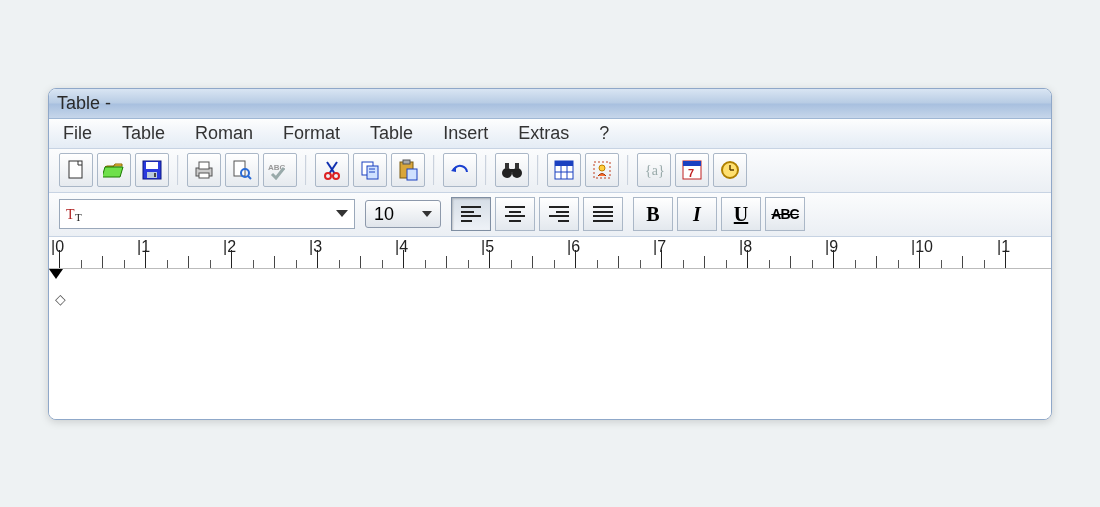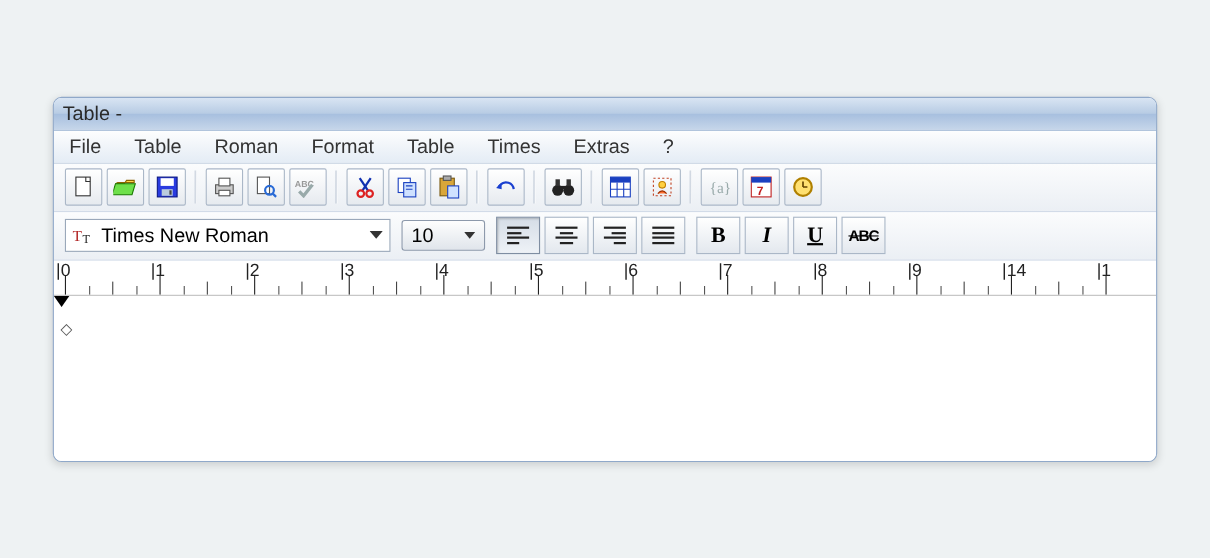--- a/index.html
+++ b/index.html
@@ -214,21 +214,21 @@
   <div class="titlebar">
     <span>Table -</span>
   </div>
 
   <div class="menubar">
     <span class="menu-item">File</span>
     <span class="menu-item">Table</span>
     <span class="menu-item">Roman</span>
     <span class="menu-item">Format</span>
     <span class="menu-item">Table</span>
-    <span class="menu-item">Times</span>
+    <span class="menu-item">Insert</span>
     <span class="menu-item">Extras</span>
     <span class="menu-item">?</span>
   </div>
 
   <div class="toolbar">
     <div class="tb-btn">
       <svg width="18" height="20">
           <rect x="2" y="1" width="13" height="17" fill="#fff" stroke="#333"></rect>
           <polyline points="11,1 11,5 15,5" fill="none" stroke="#333"></polyline>
         </svg>
@@ -347,21 +347,20 @@
         </svg>
     </div>
   </div>
 
   <div class="fmt-bar">
     <div class="font-combo">
       <svg width="20" height="18">
           <text x="0" y="14" font-size="14" font-family="serif" fill="#b02020">T</text>
           <text x="9" y="16" font-size="11" font-family="serif" fill="#222">T</text>
         </svg>
-      <span>Times New Roman</span>
       <svg class="arrow" width="12" height="8">
           <polygon points="0,0 12,0 6,7" fill="#333"></polygon>
         </svg>
     </div>
     <div class="size-combo">
       <span>10</span>
       <svg width="10" height="7">
           <polygon points="0,0 10,0 5,6" fill="#333"></polygon>
         </svg>
     </div>
@@ -463,21 +462,21 @@
         <div class="rnum" style="left: 686px;">|8</div>
         <div class="rtick-minor" style="left: 719.5px;"></div>
         <div class="rtick-mid" style="left: 741px;"></div>
         <div class="rtick-minor" style="left: 762.5px;"></div>
         <div class="rtick-major" style="left: 784px;"></div>
         <div class="rnum" style="left: 772px;">|9</div>
         <div class="rtick-minor" style="left: 805.5px;"></div>
         <div class="rtick-mid" style="left: 827px;"></div>
         <div class="rtick-minor" style="left: 848.5px;"></div>
         <div class="rtick-major" style="left: 870px;"></div>
-        <div class="rnum" style="left: 858px;">|14</div>
+        <div class="rnum" style="left: 858px;">|10</div>
         <div class="rtick-minor" style="left: 891.5px;"></div>
         <div class="rtick-mid" style="left: 913px;"></div>
         <div class="rtick-minor" style="left: 934.5px;"></div>
         <div class="rtick-major" style="left: 956px;"></div>
         <div class="rnum" style="left: 944px;">|1</div>
       </div>
   </div>
 
   <div class="doc-area">
     <div class="indent-marker"></div>

